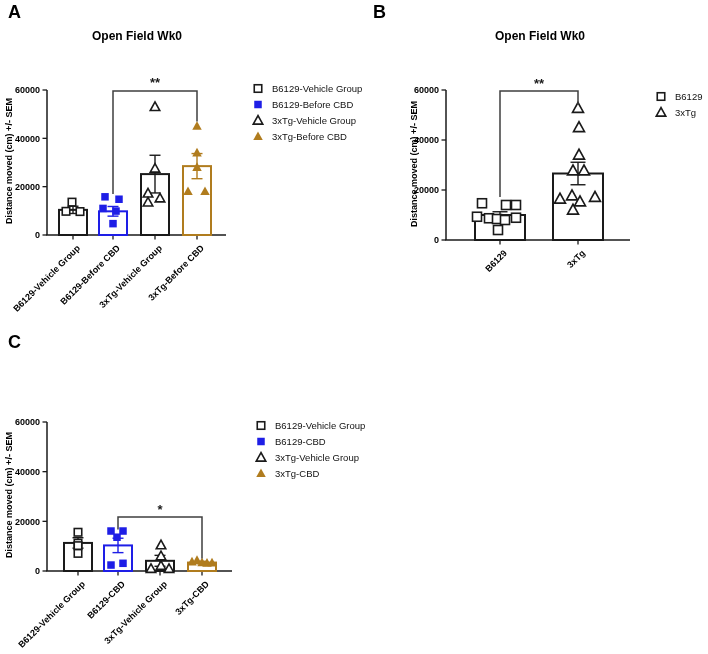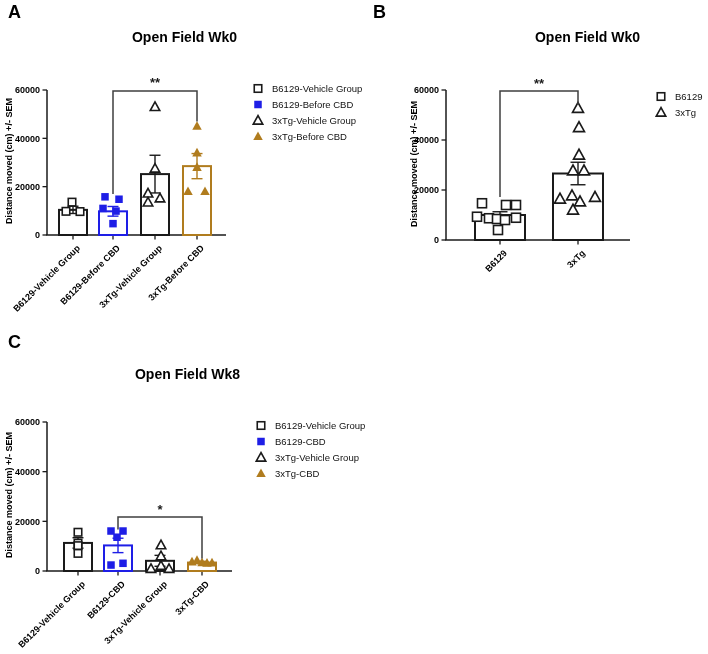--- a/index.html
+++ b/index.html
@@ -1,20 +1,20 @@
 <!DOCTYPE html>
 <html><head>
 <meta charset="utf-8">
 <style>
   html,body{margin:0;padding:0;background:#fff;}
   body{width:708px;height:654px;font-family:"Liberation Sans",sans-serif;}
   .stage{position:relative;width:708px;height:654px;background:#ffffff;overflow:hidden;}
   #plot{position:absolute;left:0;top:0;}
   .panel-letter{position:absolute;font-size:18px;font-weight:bold;color:#000;}
-  .chart-title{position:absolute;width:200px;text-align:right;font-size:14px;font-weight:bold;color:#000;}
+  .chart-title{position:absolute;width:200px;text-align:center;font-size:12px;font-weight:bold;color:#000;}
   .y-label{position:absolute;width:160px;text-align:center;font-size:9px;font-weight:bold;color:#000;
            transform:rotate(-90deg);transform-origin:center;}
   .legend{position:absolute;display:flex;flex-direction:column;gap:4px;}
   .legend-item{display:flex;align-items:center;gap:8px;height:12px;}
   .legend-label{font-size:9.5px;color:#111;white-space:nowrap;}
   .x-label{position:absolute;width:112px;text-align:right;font-size:9px;font-weight:bold;color:#000;
            transform:rotate(-45deg);transform-origin:100% 0;white-space:nowrap;}
   .ytick-text{font:bold 9px "Liberation Sans",sans-serif;fill:#000;}
   .sig-text{font:bold 13px "Liberation Sans",sans-serif;fill:#1a1a1a;}
 </style>
@@ -192,21 +192,20 @@
         <text x="160" y="513.6116666666667" text-anchor="middle" class="sig-text">*</text>
       </g>
     </svg>
 
   <div class="panel-letter" style="left:8px;top:2px;">A</div>
   <div class="panel-letter" style="left:373px;top:2px;">B</div>
   <div class="panel-letter" style="left:8px;top:332px;">C</div>
 
   <div class="chart-title" style="left:37px;top:29px;">Open Field Wk0</div>
   <div class="chart-title" style="left:440px;top:29px;">Open Field Wk0</div>
-  <div class="chart-title" style="left:40px;top:366px;">Open Field Wk8</div>
 
   <div class="y-label" style="left:-71px;top:156px;">Distance moved (cm) +/- SEM</div>
   <div class="y-label" style="left:334px;top:159px;">Distance moved (cm) +/- SEM</div>
   <div class="y-label" style="left:-71px;top:490px;">Distance moved (cm) +/- SEM</div>
 
   <div class="legend" style="left:252px;top:82px;">
       <div class="legend-item">
         <svg width="12" height="12">
           <rect x="2.25" y="2.75" width="7.5" height="7.5" fill="#ffffff" stroke="#1a1a1a" stroke-width="1.6"></rect>
         </svg>

